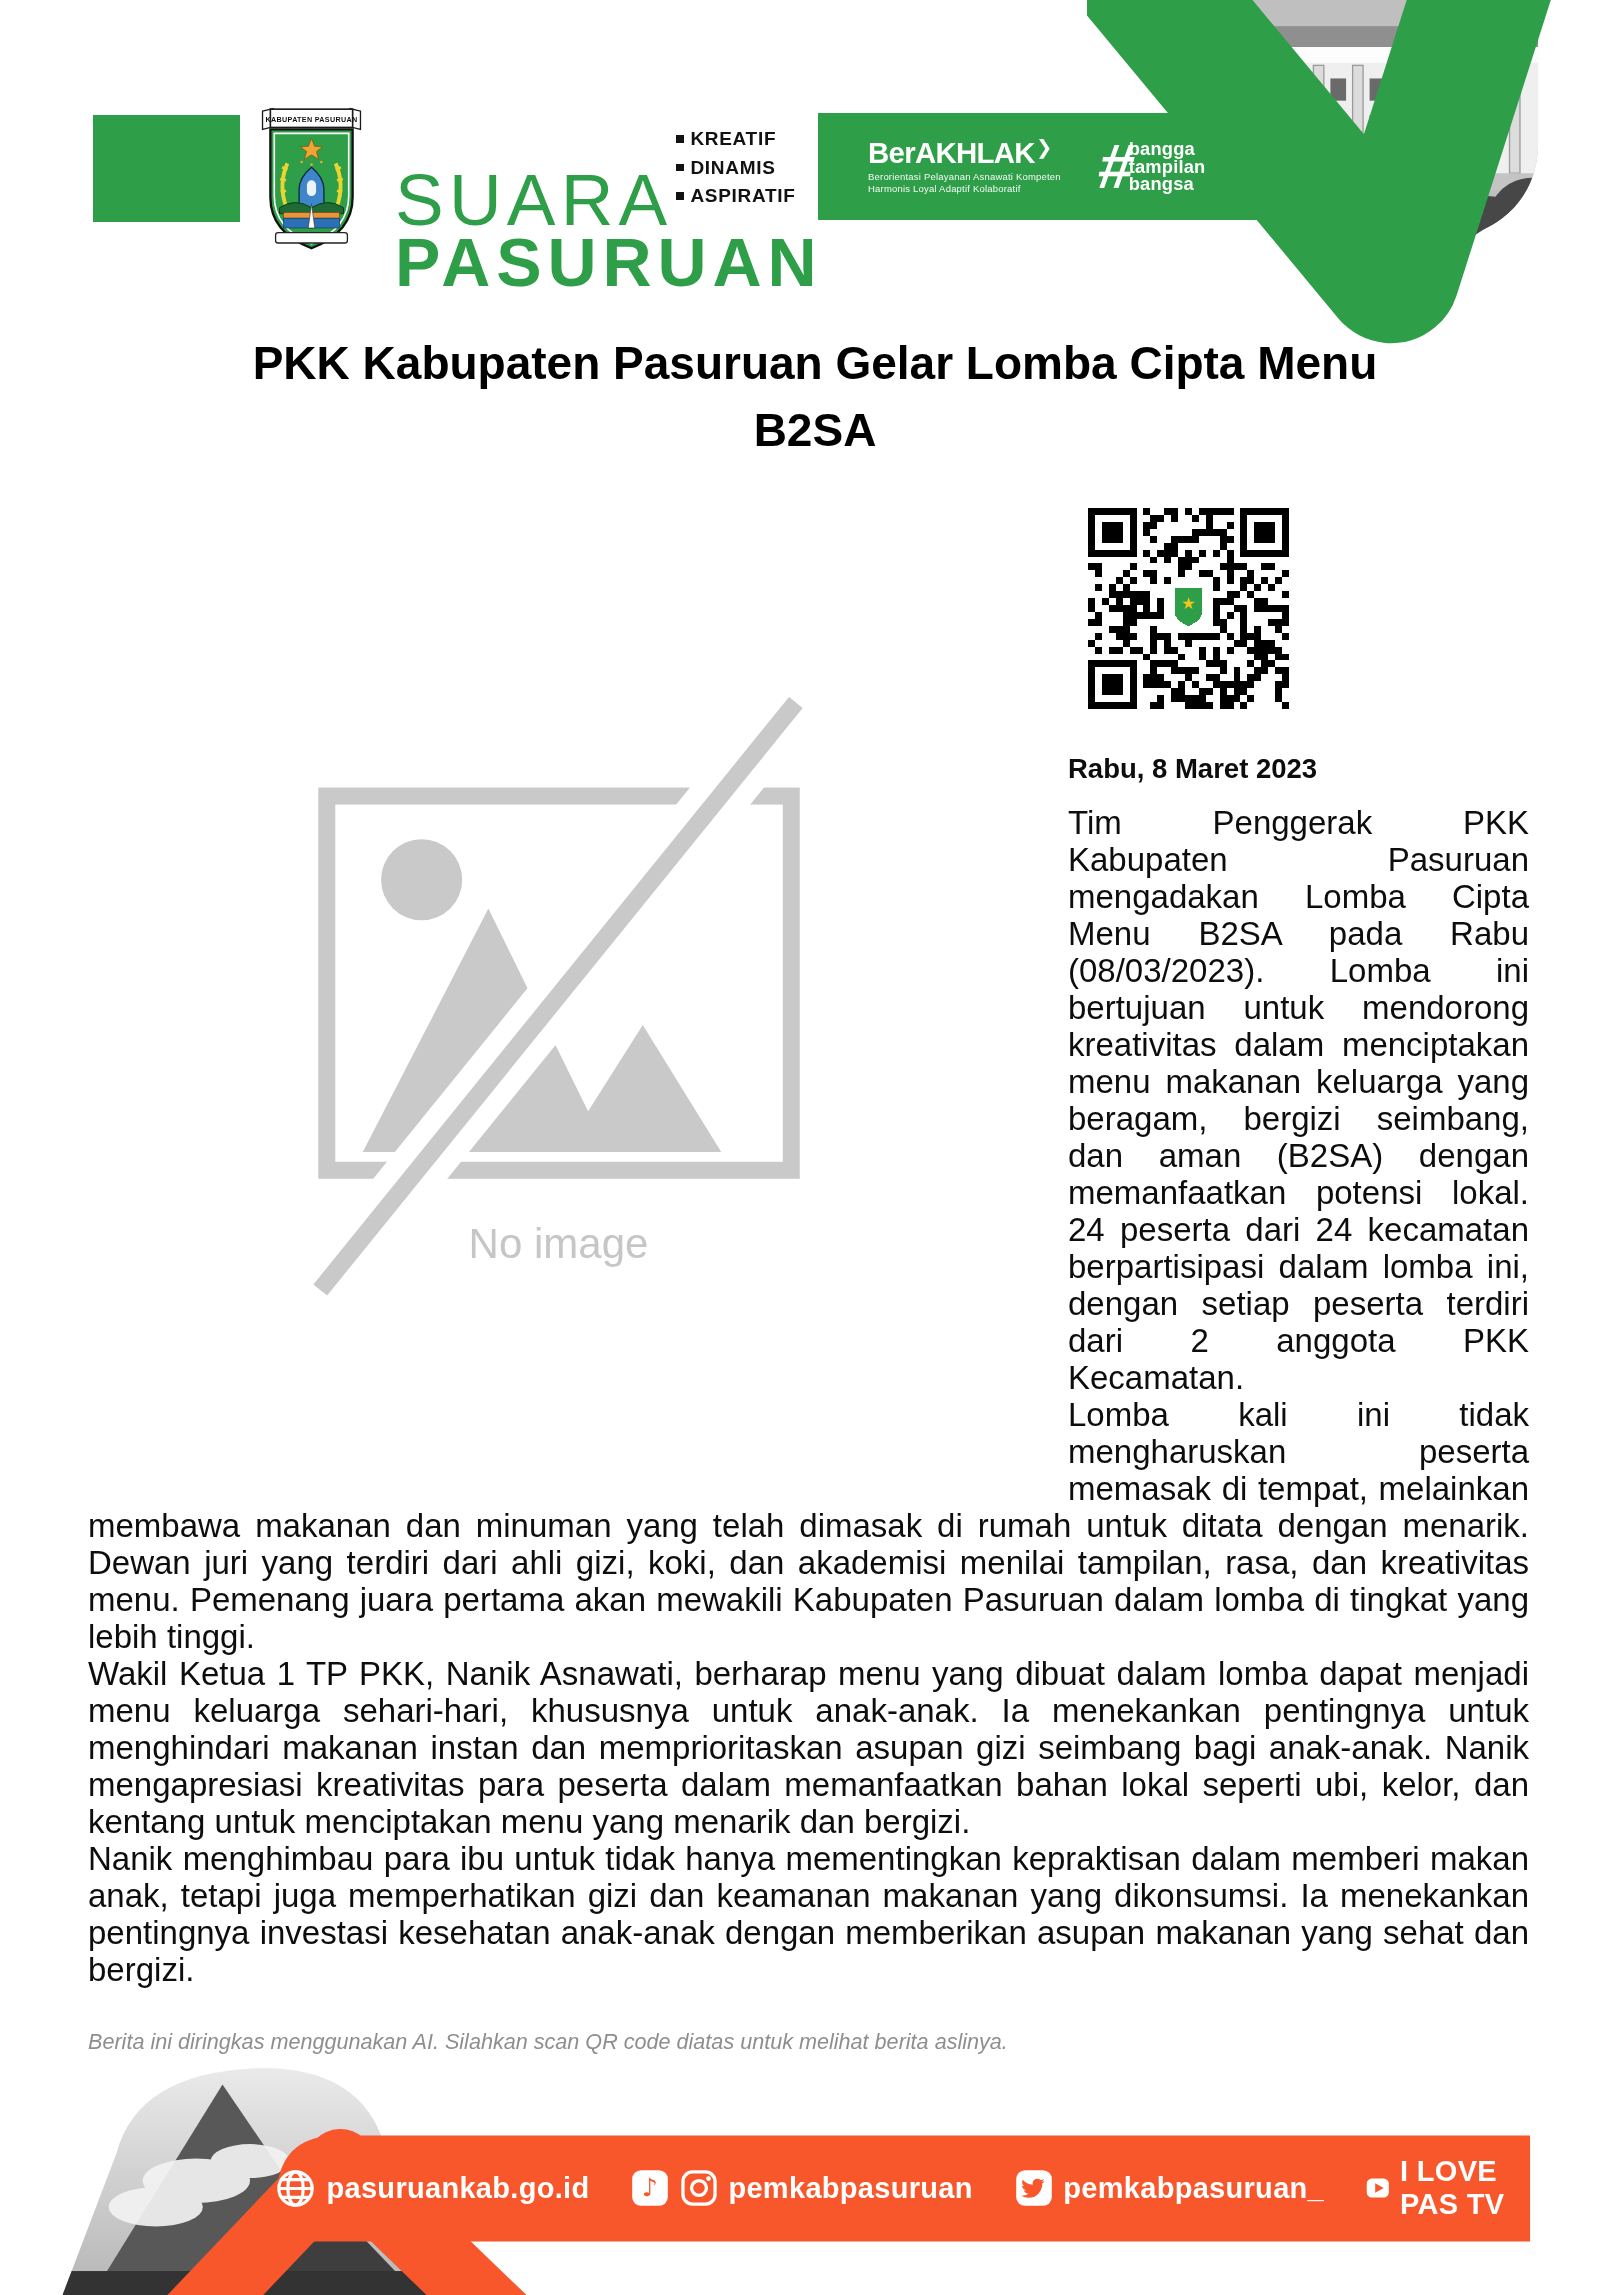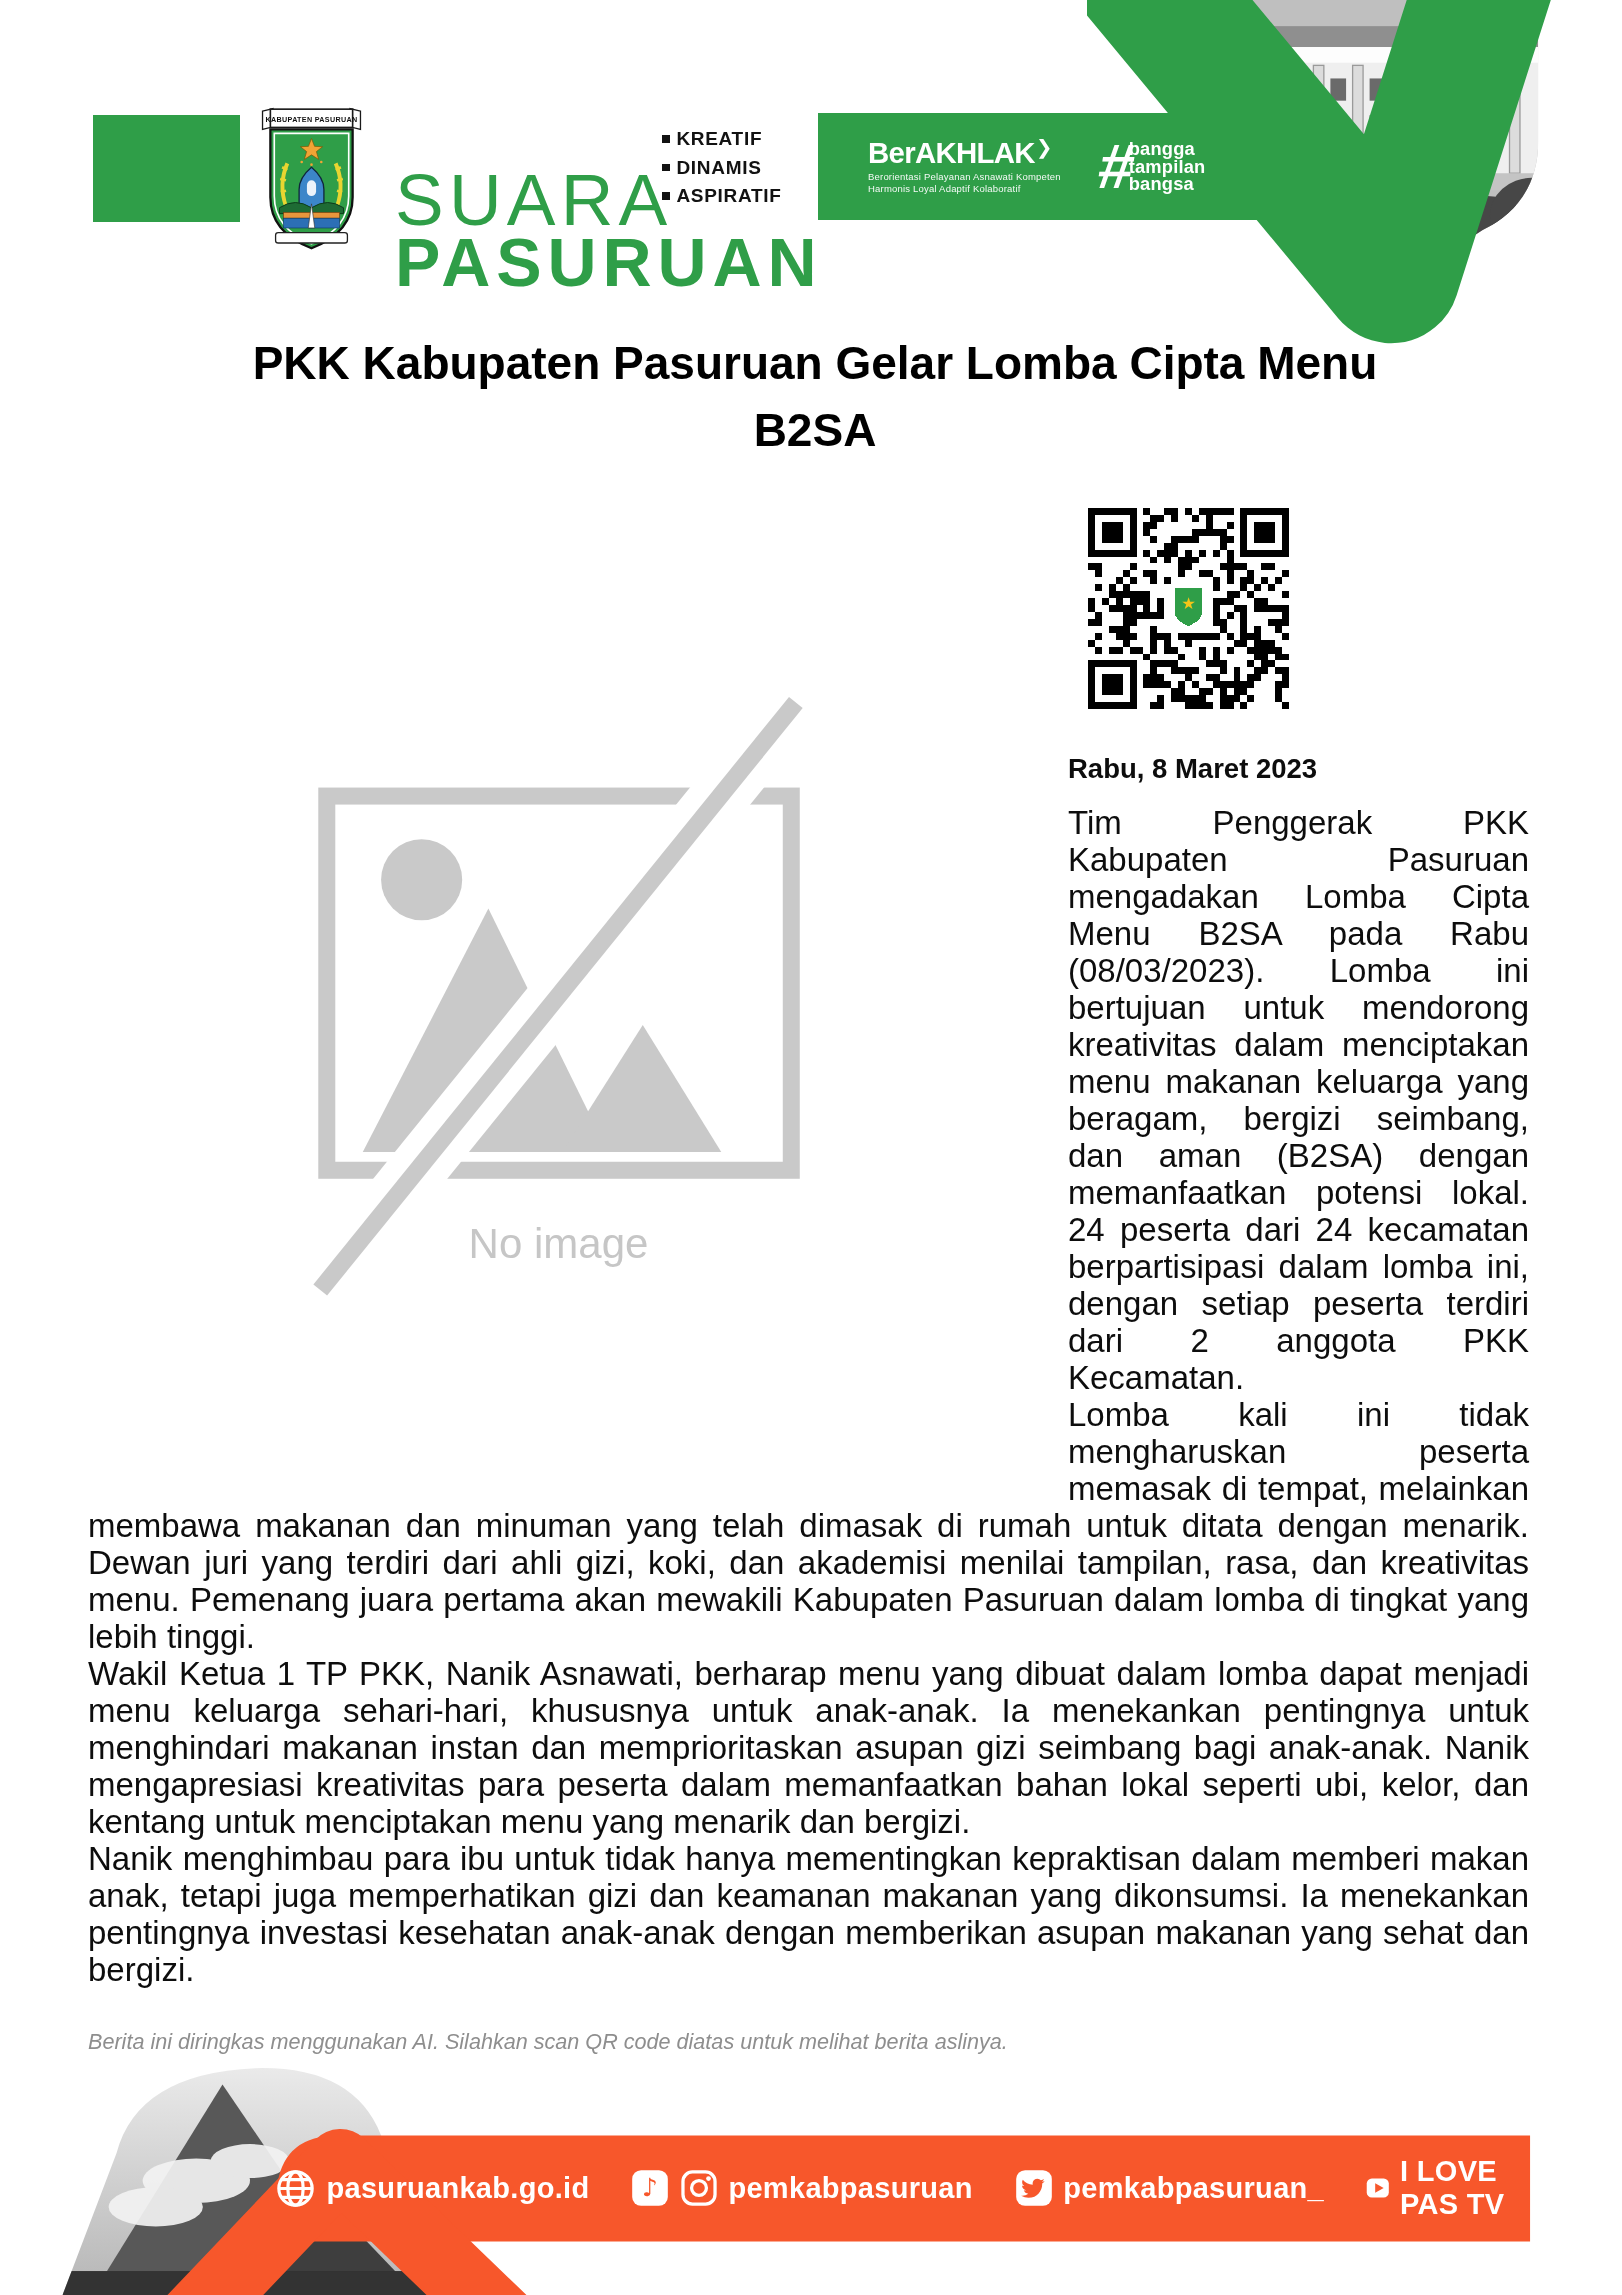--- a/index.html
+++ b/index.html
@@ -5,21 +5,21 @@
   html,body{margin:0;padding:0;background:#e8e8e8;}
   #page{position:relative;width:1623px;height:2295px;background:#ffffff;overflow:hidden;
         font-family:"Liberation Sans","DejaVu Sans",sans-serif;color:#0d0d0d;padding-left:7px;}
 
   
   .green-rect{position:absolute;left:93px;top:115px;width:147px;height:107px;background:var(--green);}
   .emblem{position:absolute;left:256px;top:107px;width:111px;height:146px;}
   .brand{position:absolute;left:395px;top:115px;line-height:1;}
   .brand .l1{font-size:73px;font-weight:normal;letter-spacing:5.2px;color:var(--green);margin-top:48px;}
   .brand .l2{font-size:68px;font-weight:bold;letter-spacing:5.9px;color:var(--green);margin-top:-7.9px;}
-  .tagline{position:absolute;left:662px;top:128px;}
+  .tagline{position:absolute;left:676px;top:128px;}
   .tag-item{display:flex;align-items:center;margin-bottom:6.5px;font-size:19px;font-weight:bold;color:#121212;letter-spacing:0.7px;}
   .tag-item .bullet{display:inline-block;width:7.9px;height:7.9px;background:#121212;margin-right:6.5px;flex:0 0 auto;}
   .band{position:absolute;left:818px;top:113px;width:504px;height:107px;background:var(--green);
         display:flex;align-items:center;gap:38px;padding-left:50px;box-sizing:border-box;z-index:3;}
   .berakhlak{color:#fff;line-height:1;}
   .berakhlak .ttl{font-size:29.4px;font-weight:bold;letter-spacing:-0.7px;margin-top:28px;}
   .berakhlak .chev{font-size:19.6px;position:relative;top:-9.2px;left:1.3px;font-weight:bold;}
   .berakhlak .sub{font-size:9.5px;margin-top:3.9px;opacity:.95;letter-spacing:0.2px;line-height:1.25;}
   .bangga{display:flex;align-items:center;color:#fff;}
   .bangga .hash{font-size:63px;font-weight:900;transform:skewX(-8deg);line-height:.8;}

